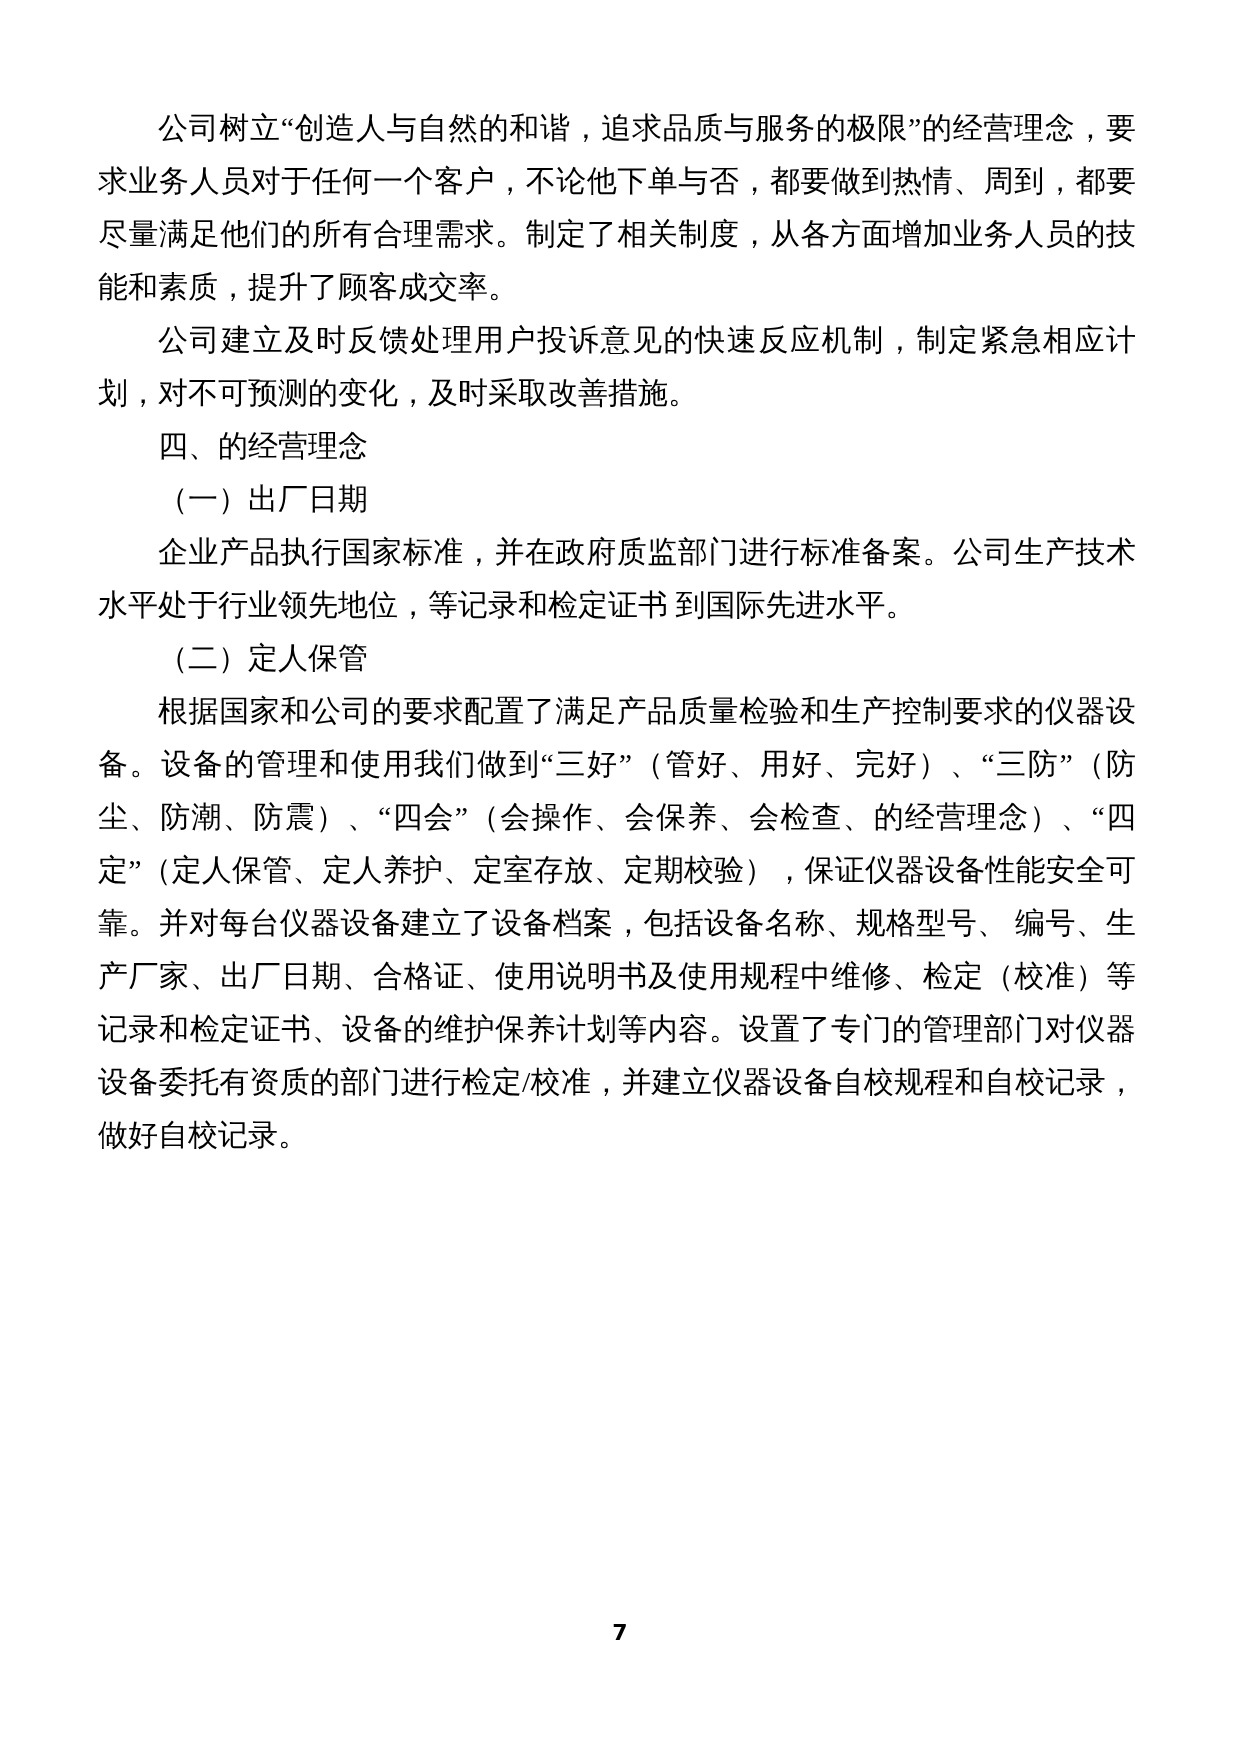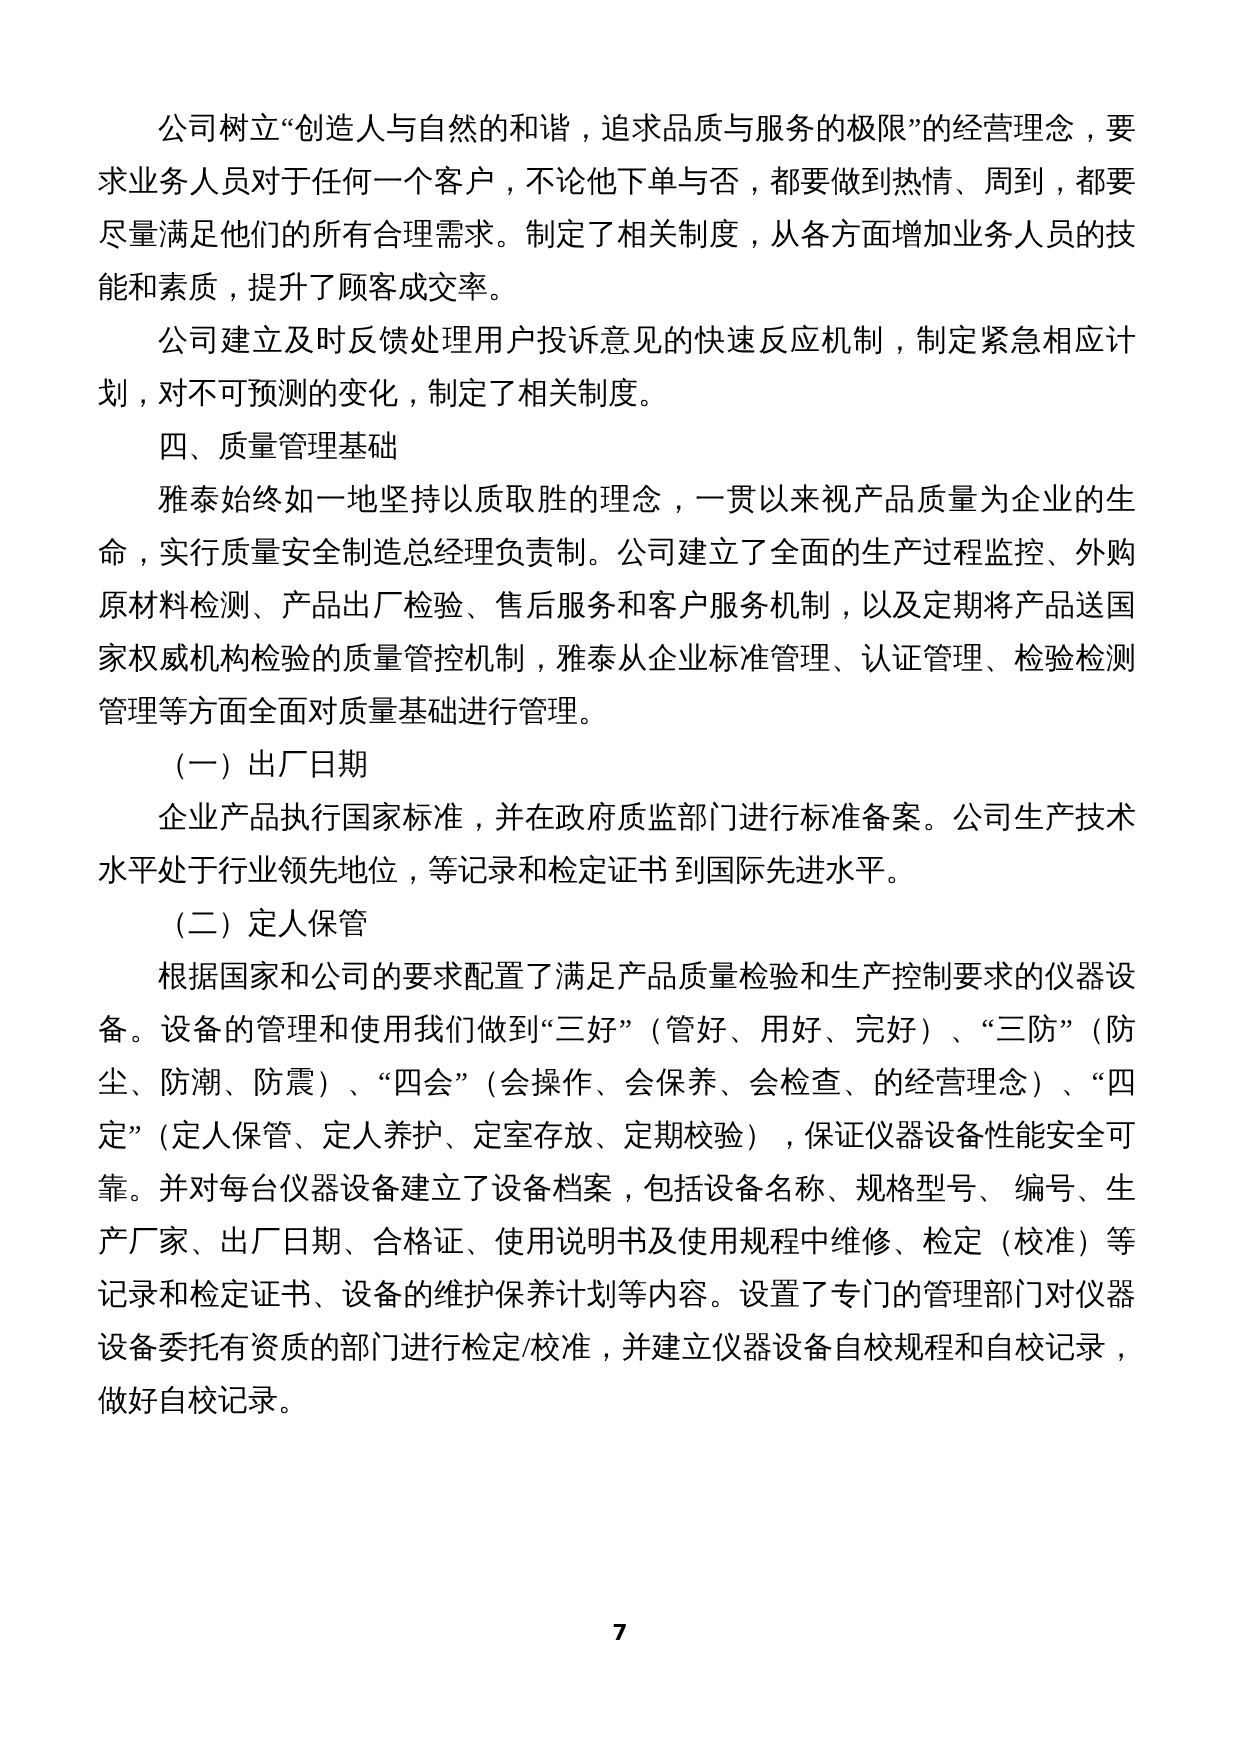--- a/index.html
+++ b/index.html
@@ -54,22 +54,21 @@
     color: #000000;
   }
 </style>
 </head>
 <body>
 
 <div class="page">
   <div class="doc-body">
 
   <p class="para body">公司树立“创造人与自然的和谐，追求品质与服务的极限”的经营理念，要求业务人员对于任何一个客户，不论他下单与否，都要做到热情、周到，都要尽量满足他们的所有合理需求。制定了相关制度，从各方面增加业务人员的技能和素质，提升了顾客成交率。</p>
-      <p class="para body">公司建立及时反馈处理用户投诉意见的快速反应机制，制定紧急相应计划，对不可预测的变化，制定了相关制度。</p>
-      <p class="para heading">四、质量管理基础</p>
-      <p class="para body">雅泰始终如一地坚持以质取胜的理念，一贯以来视产品质量为企业的生命，实行质量安全制造总经理负责制。公司建立了全面的生产过程监控、外购原材料检测、产品出厂检验、售后服务和客户服务机制，以及定期将产品送国家权威机构检验的质量管控机制，雅泰从企业标准管理、认证管理、检验检测管理等方面全面对质量基础进行管理。</p>
+      <p class="para body">公司建立及时反馈处理用户投诉意见的快速反应机制，制定紧急相应计划，对不可预测的变化，及时采取改善措施。</p>
+      <p class="para heading">四、的经营理念</p>
       <p class="para heading">（一）出厂日期</p>
       <p class="para body">企业产品执行国家标准，并在政府质监部门进行标准备案。公司生产技术水平处于行业领先地位，等记录和检定证书 到国际先进水平。</p>
       <p class="para heading">（二）定人保管</p>
       <p class="para body">根据国家和公司的要求配置了满足产品质量检验和生产控制要求的仪器设备。设备的管理和使用我们做到“三好”（管好、用好、完好）、“三防”（防尘、防潮、防震）、“四会”（会操作、会保养、会检查、的经营理念）、“四定”（定人保管、定人养护、定室存放、定期校验），保证仪器设备性能安全可靠。并对每台仪器设备建立了设备档案，包括设备名称、规格型号、 编号、生产厂家、出厂日期、合格证、使用说明书及使用规程中维修、检定（校准）等记录和检定证书、设备的维护保养计划等内容。设置了专门的管理部门对仪器设备委托有资质的部门进行检定/校准，并建立仪器设备自校规程和自校记录，做好自校记录。</p>
     </div>
   <div class="page-number">7</div>
 </div>
 
 </body></html>

